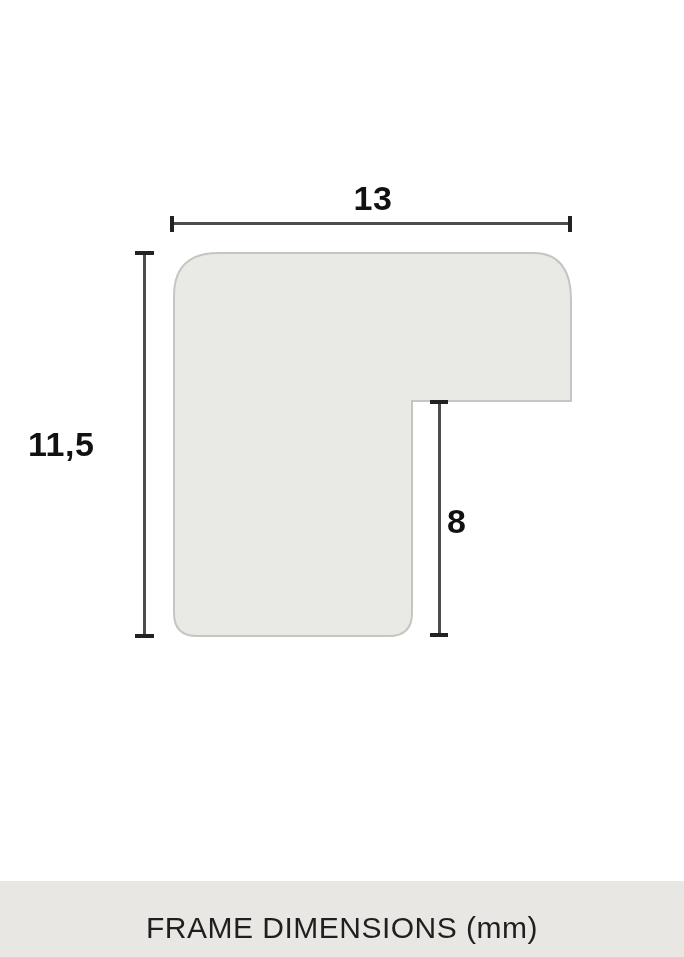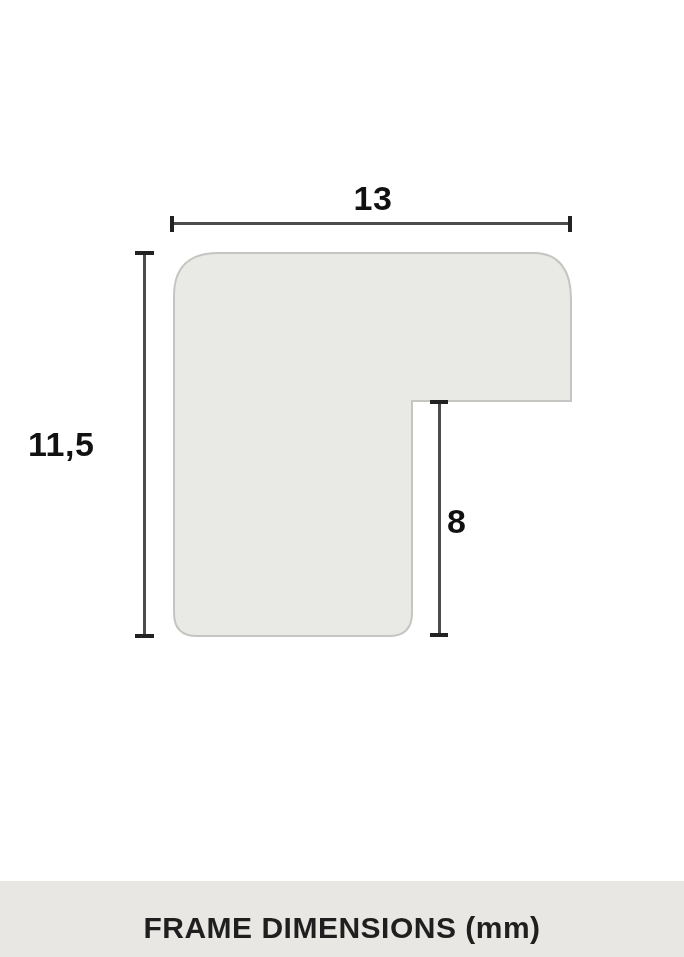--- a/index.html
+++ b/index.html
@@ -54,21 +54,21 @@
     width: 684px; height: 76px;
     background: #e8e7e3;
     display: flex;
     align-items: center;
     justify-content: center;
     box-sizing: border-box;
     padding-top: 18px;
   }
   #footer-label {
     font-size: 30px;
-    font-weight: 700;
+    font-weight: 400;
     letter-spacing: 0.5px;
     color: #1f1f1f;
     white-space: nowrap;
   }
 </style>
 </head>
 <body>
 
 <div id="canvas">
 

